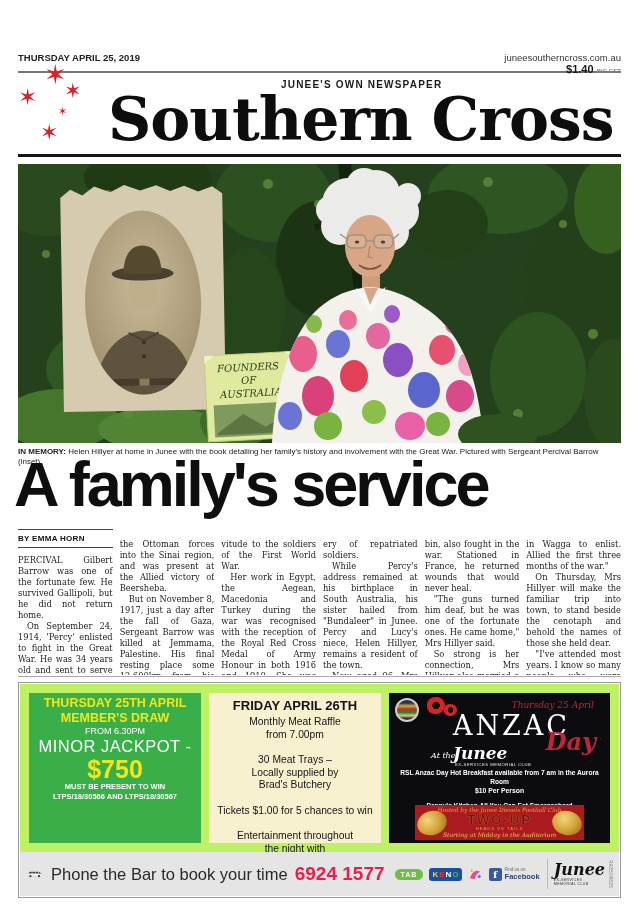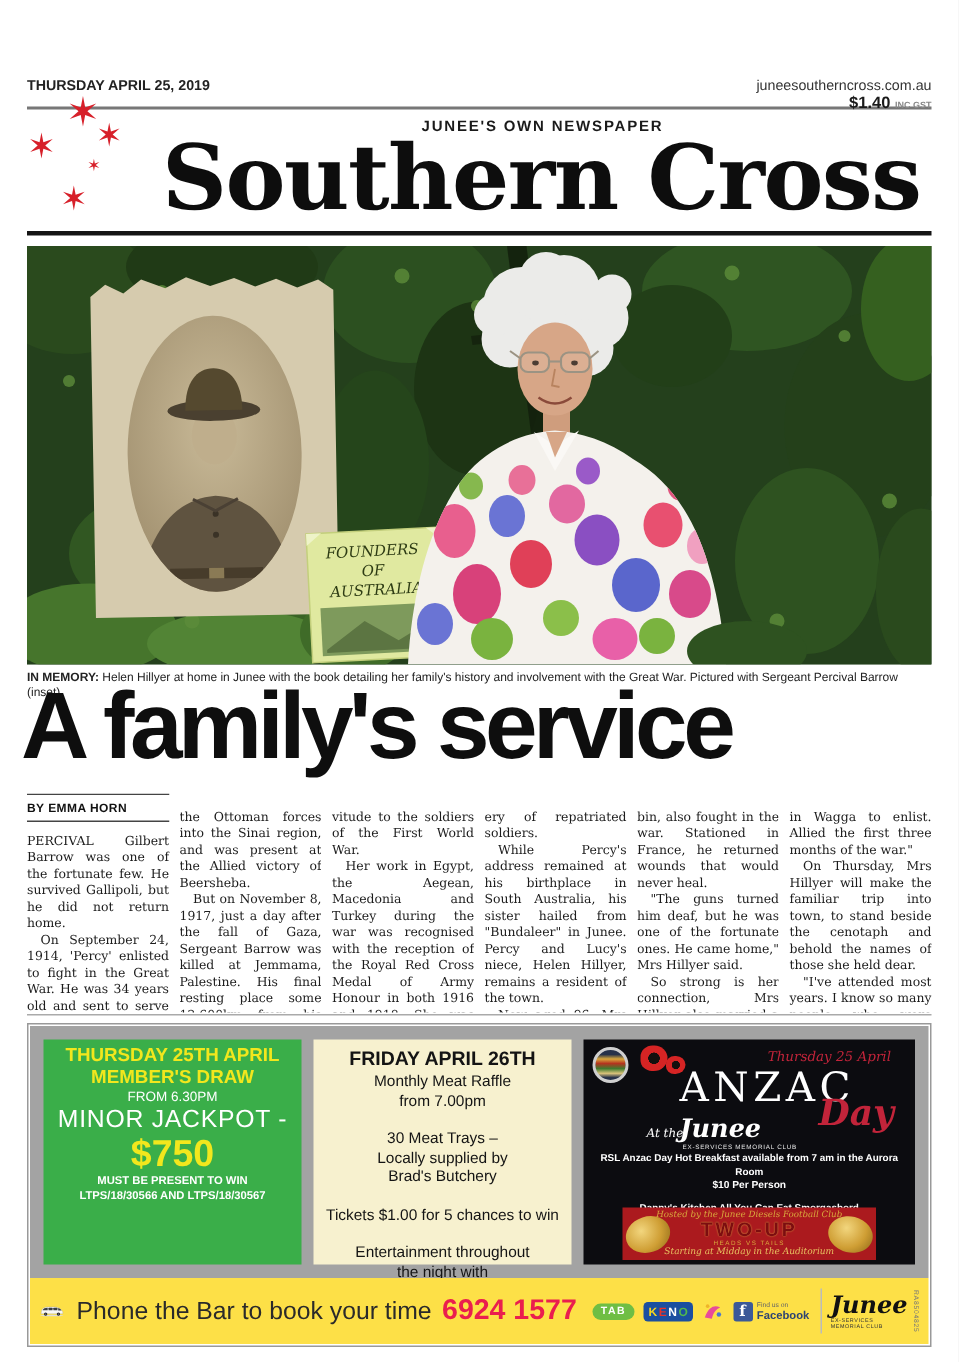--- a/index.html
+++ b/index.html
@@ -35,21 +35,21 @@
   .col { flex:1; overflow:hidden; }
   .col p { font-family:"DejaVu Serif", serif; font-size:8.3px; line-height:11px; text-align:justify; color:#1c1c1c; }
   .col p + p { text-indent:9px; }
   .col.c2 { padding-top:10px; }
   .byline { border-top:1px solid #444; border-bottom:1px solid #444; font-size:8px; font-weight:bold; color:#111;
             padding:4px 0 4px 0; margin-bottom:7px; letter-spacing:0.3px; }
   .article-rule { position:absolute; top:676px; left:18px; right:18px; border-top:1px solid #aaa; }
 
   
   .adblock { position:absolute; top:682px; left:18px; width:603px; height:216px; border:1px solid #999; background:#fff; }
-  .ad-red { position:absolute; left:1px; right:1px; top:1px; height:168px; background:#a3a3a3; display:flex; gap:8px; padding:9px; }
+  .ad-red { position:absolute; left:1px; right:1px; top:1px; height:168px; background:#bef264; display:flex; gap:8px; padding:9px; }
 
   .ad-green { width:172px; background:#3aae49; text-align:center; padding:3px 4px; }
   .ad-green .y { color:#f2e71d; font-weight:bold; }
   .ad-green .t { font-size:12.5px; line-height:15px; }
   .ad-green .from { color:#fff; font-size:9px; line-height:11px; }
   .ad-green .jl { color:#fff; font-size:16.5px; line-height:19px; letter-spacing:0.5px; }
   .ad-green .ja1 { font-size:20px; line-height:21px; }
   .ad-green .ja2 { font-size:25px; line-height:26px; }
   .ad-green .fine { color:#fff; font-weight:bold; font-size:7.5px; line-height:9.5px; }
 
@@ -84,21 +84,21 @@
           background:radial-gradient(circle at 38% 35%, #f2d67e, #cf9e34 55%, #8a6516); }
   .coin.l { left:2px; top:6px; }
   .coin.r { right:2px; top:6px; transform:rotate(14deg); }
   .twoup .host { font-family:"DejaVu Serif", serif; font-style:italic; font-size:5.8px; color:#d8a73c; margin-top:2px; }
   .twoup .big { font-size:13px; font-weight:bold; color:#7d0d10; letter-spacing:2px; line-height:13px;
                 text-shadow:0 0 1px #e8b84b; }
   .twoup .sub { font-size:4.2px; color:#d8a73c; letter-spacing:1px; line-height:5px; }
   .twoup .time { font-family:"DejaVu Serif", serif; font-style:italic; font-size:6px; color:#e8c060; }
 
   
-  .phonebar { position:absolute; left:1px; right:1px; bottom:1px; height:44px; background:#fde047; display:flex;
+  .phonebar { position:absolute; left:1px; right:1px; bottom:1px; height:44px; background:#e5e5e5; display:flex;
               align-items:center; padding:0 6px; }
   .pb-text { font-size:16.5px; color:#2a2a2a; margin-left:8px; white-space:nowrap; }
   .pb-phone { font-size:19px; font-weight:bold; color:#ea1e4e; margin-left:7px; white-space:nowrap; }
   .pb-icons { display:flex; align-items:center; gap:6px; margin-left:10px; }
   .tab-pill { background:#6fbe44; color:#fff; font-weight:bold; font-size:7px; padding:2px 6px; border-radius:7px; letter-spacing:1px; }
   .keno-tile { background:#1b4fa0; border-radius:3px; padding:2px 3px; font-weight:bold; font-size:8px; display:flex; gap:1px; }
   .keno-tile span:nth-child(1){color:#f6d51f;} .keno-tile span:nth-child(2){color:#e8332a;}
   .keno-tile span:nth-child(3){color:#ffffff;} .keno-tile span:nth-child(4){color:#52b84c;}
   .fb { display:flex; align-items:center; gap:3px; }
   .fb-badge { width:13px; height:13px; background:#3b5998; color:#fff; font-weight:bold; font-size:10px;

